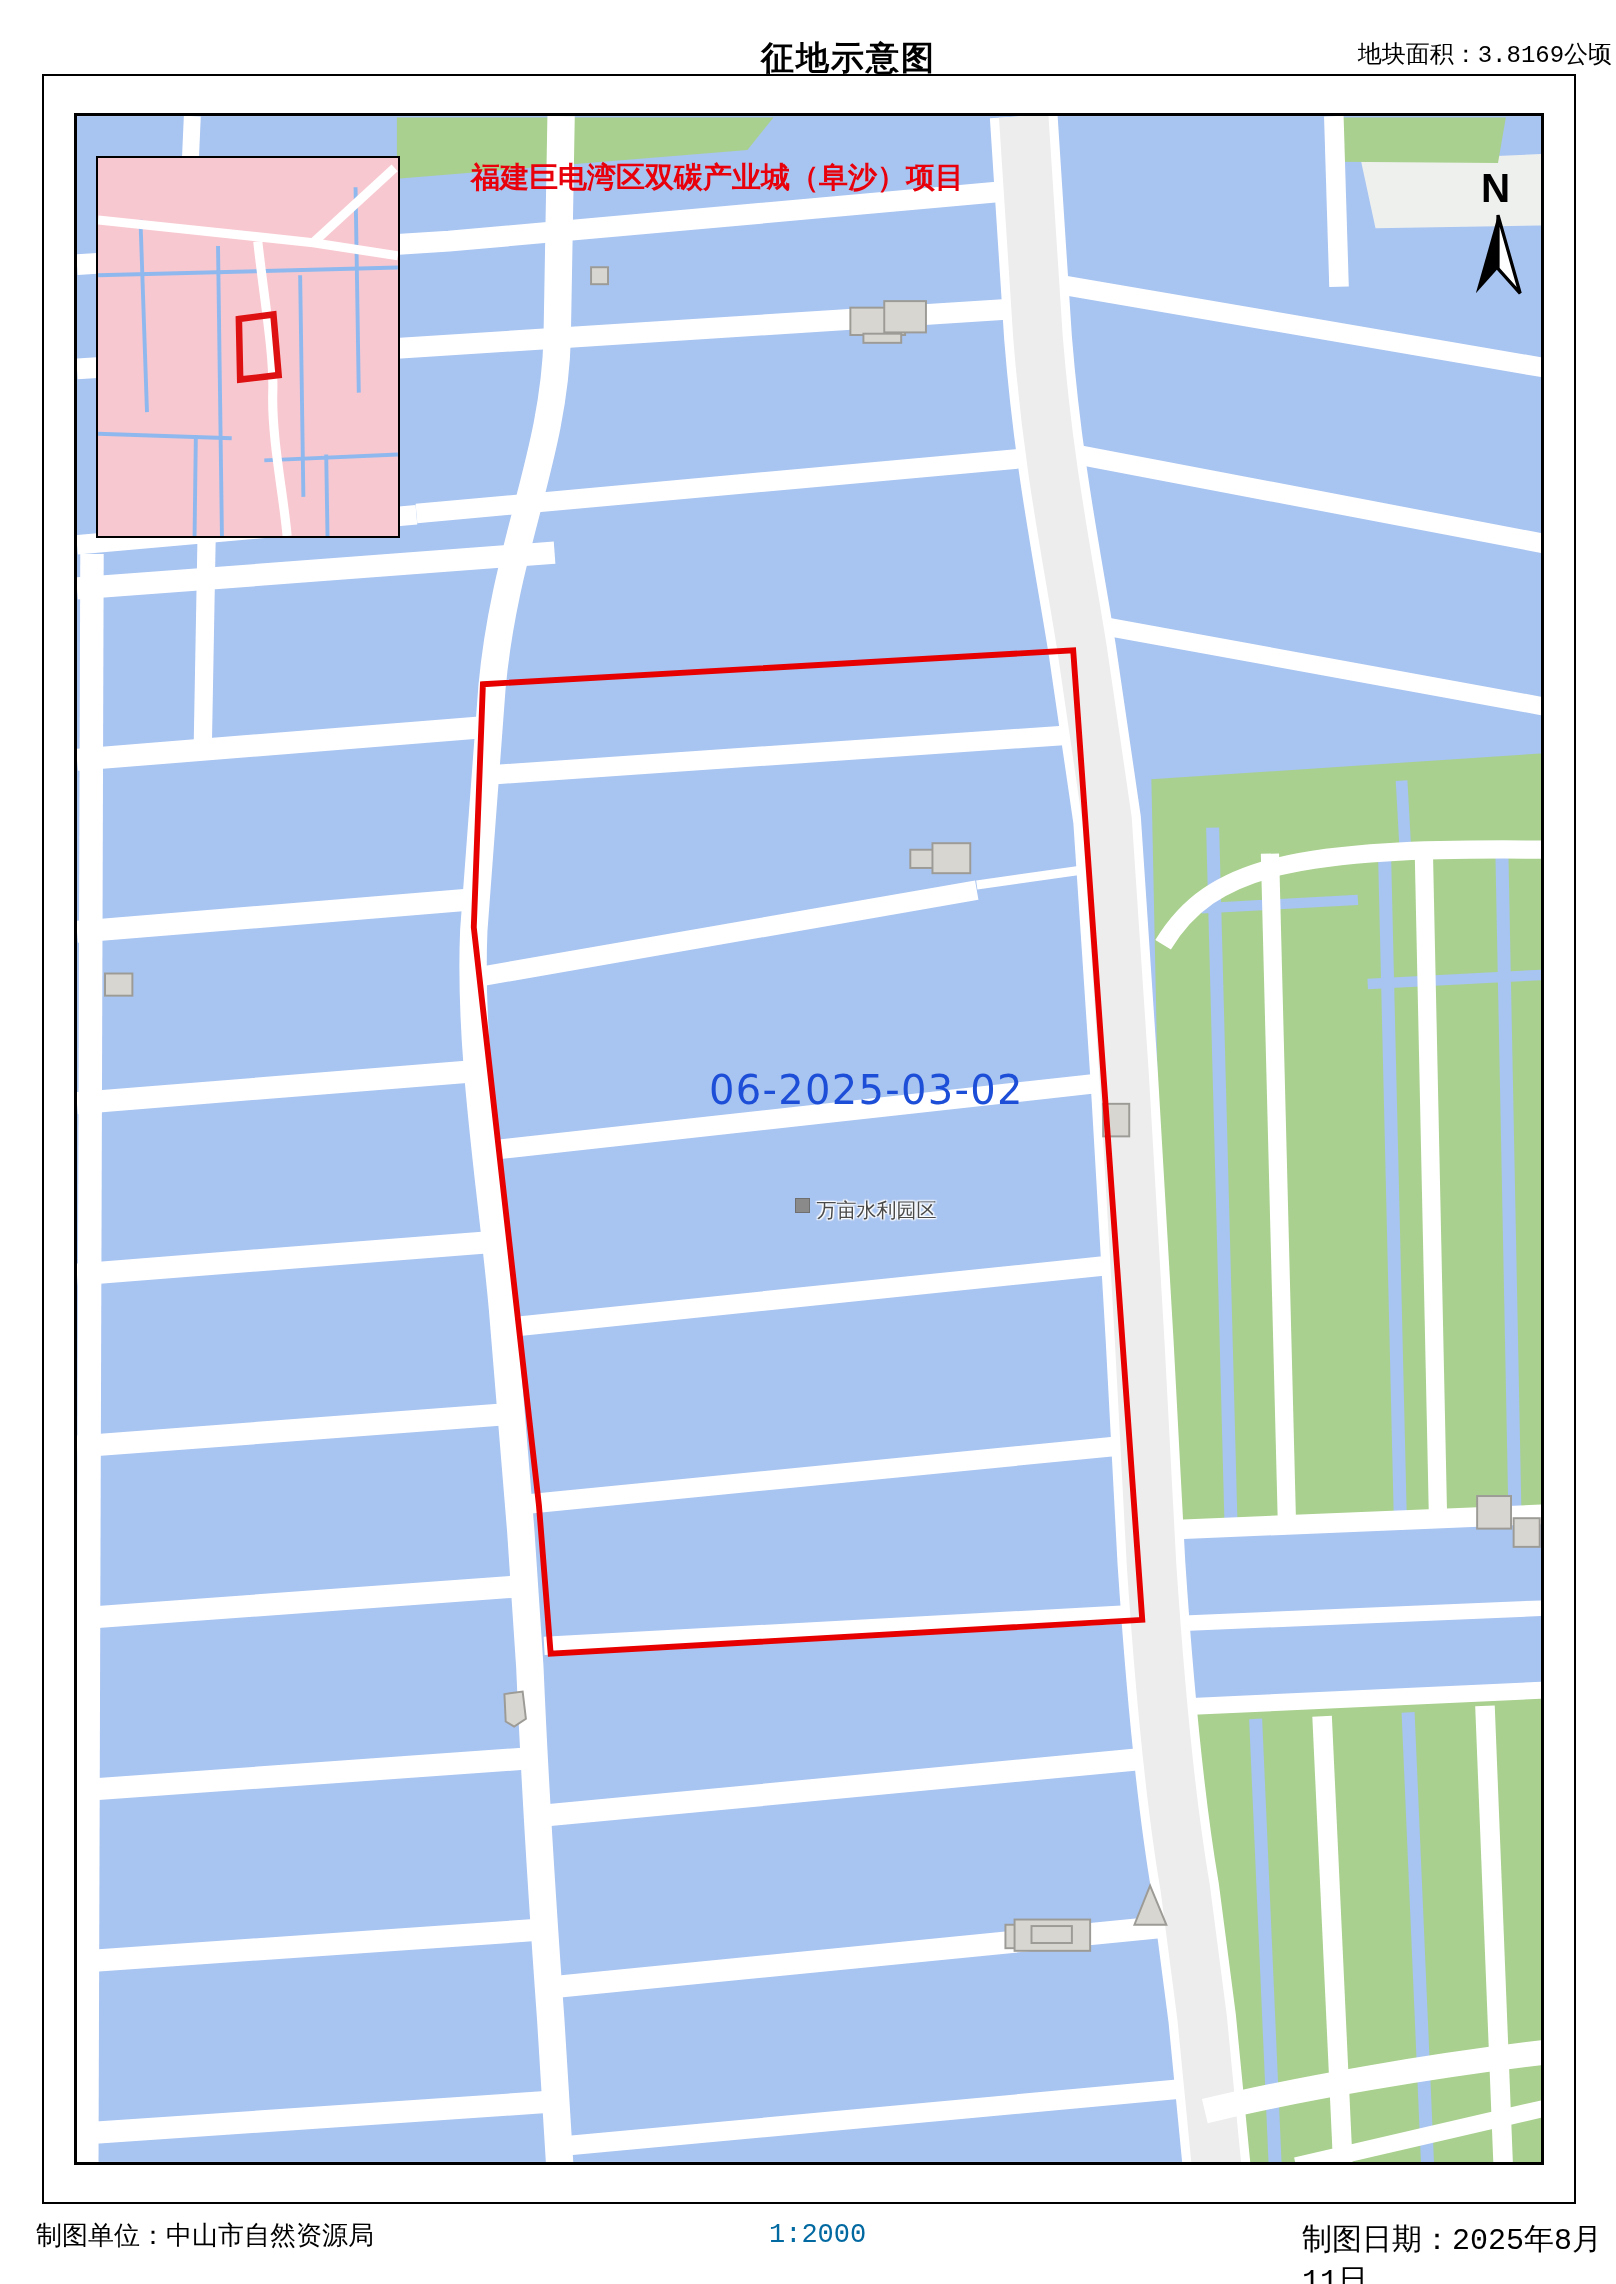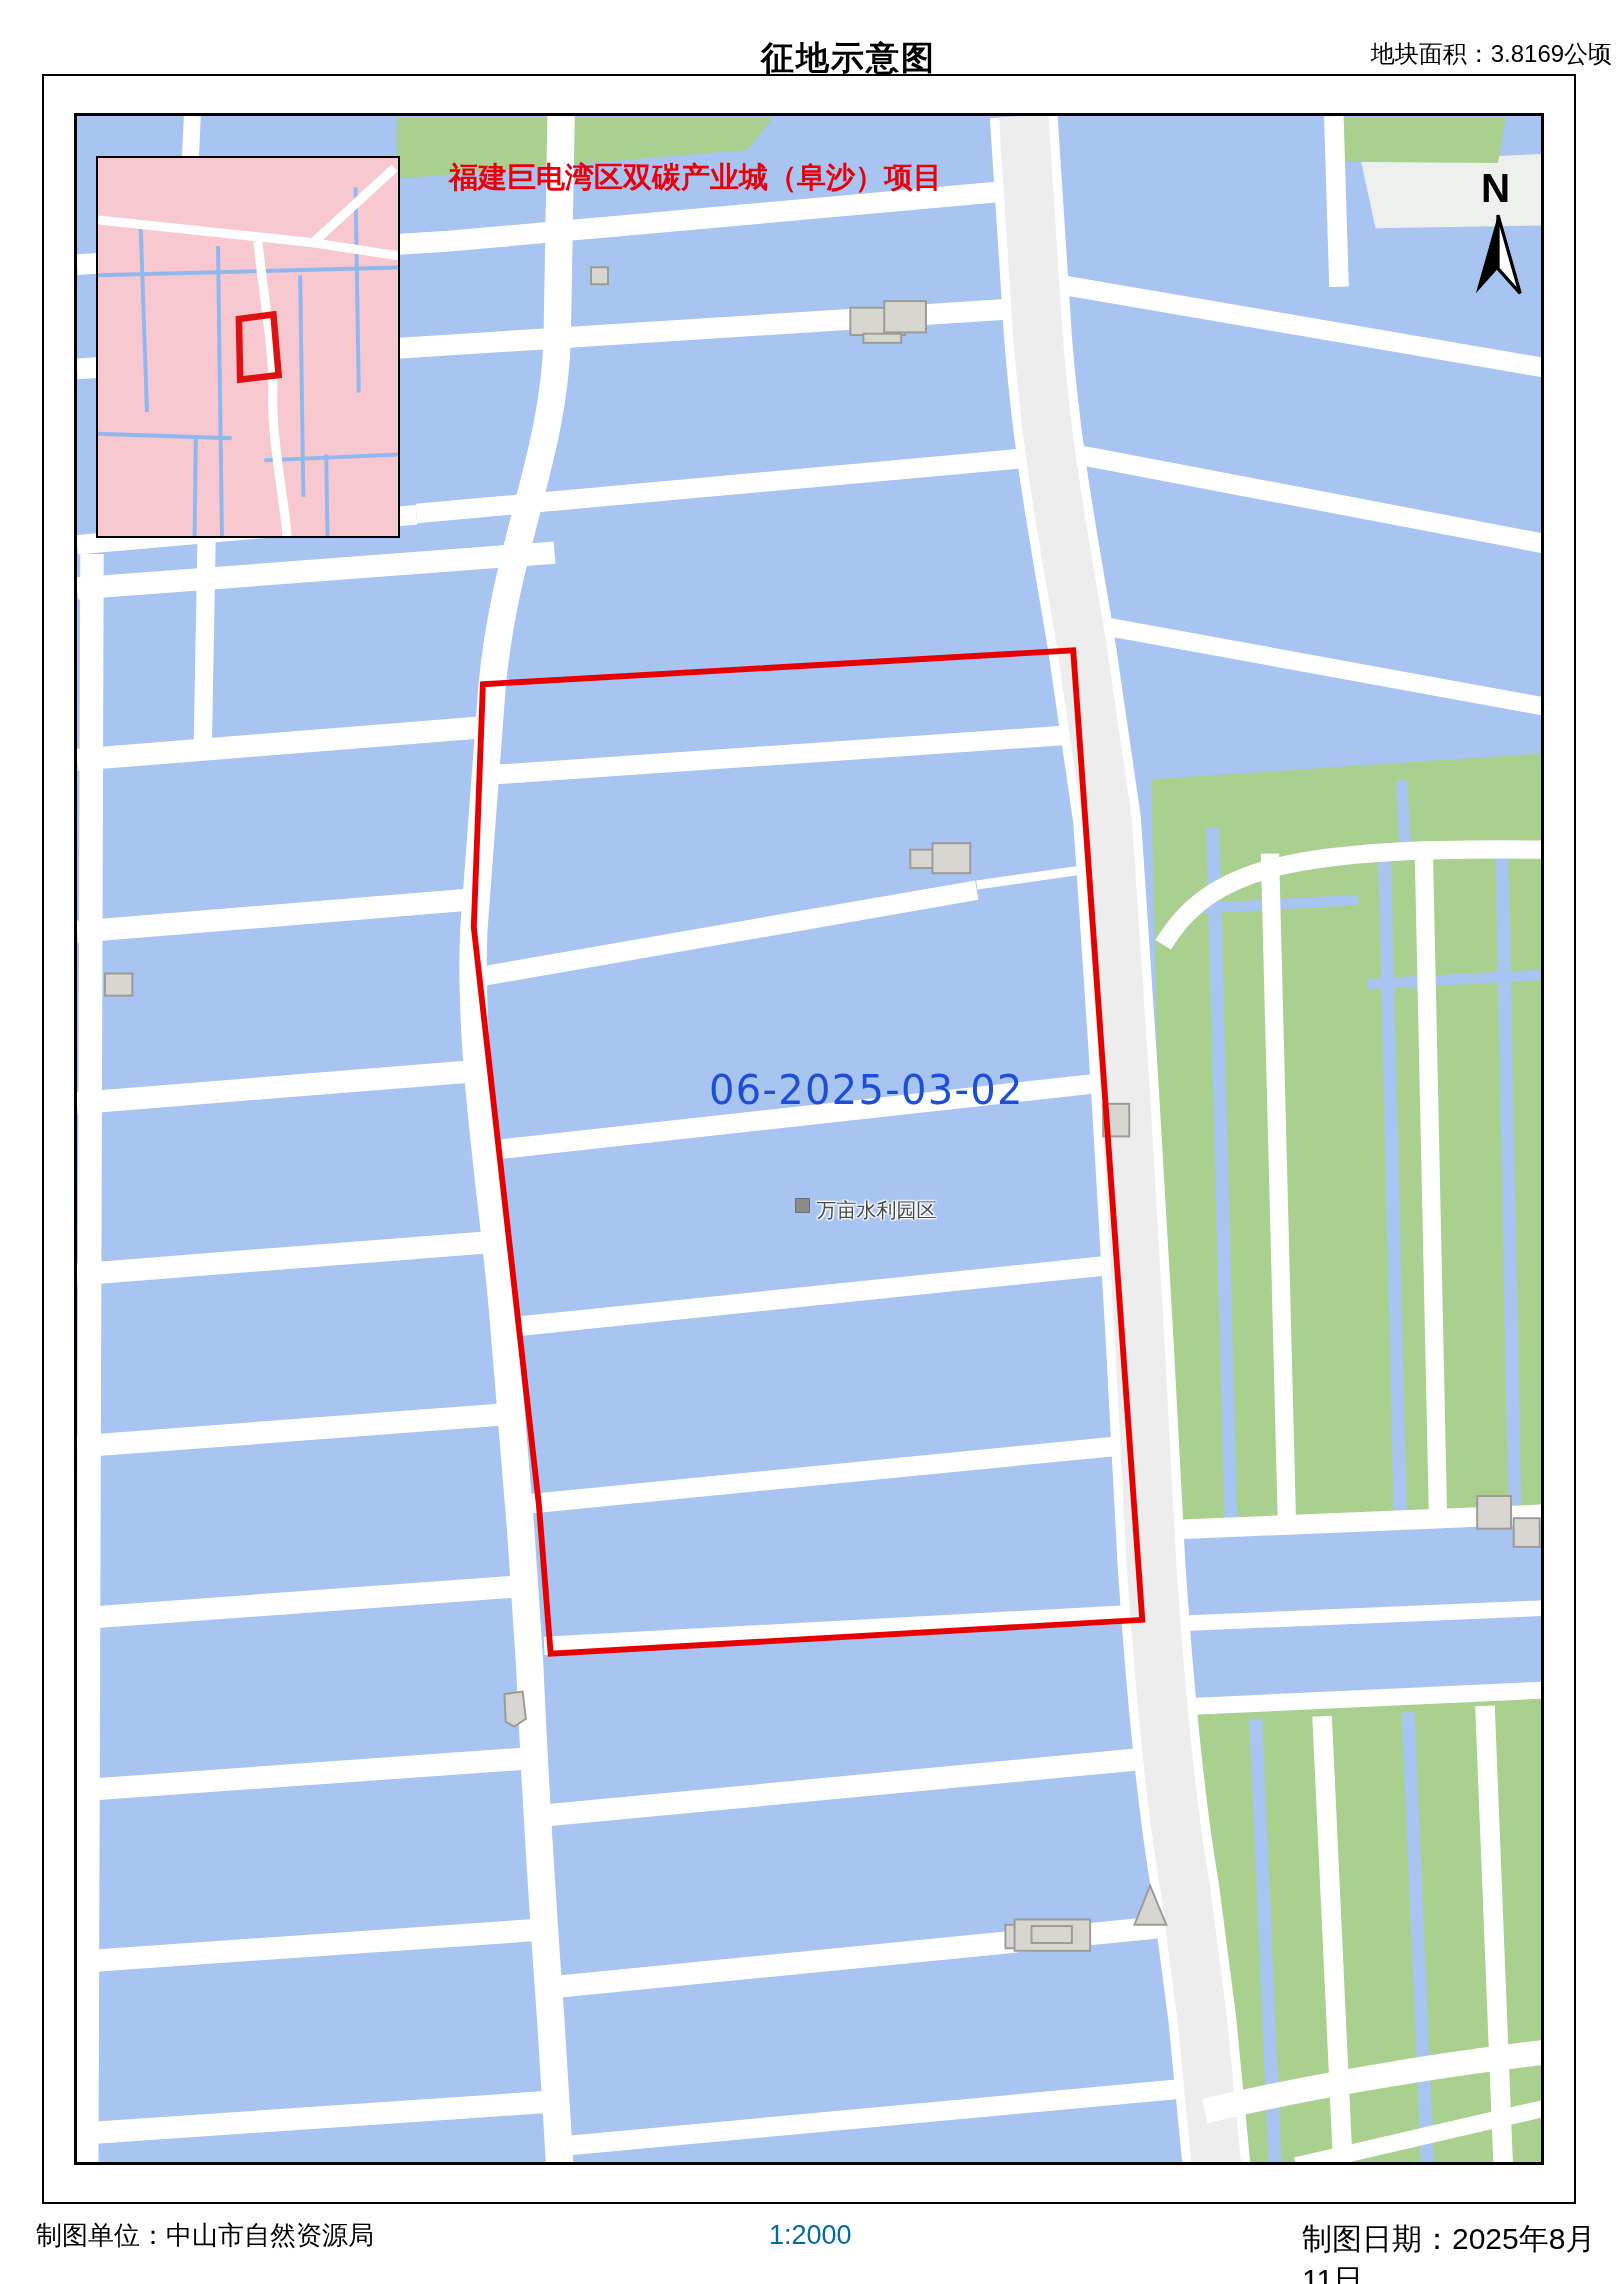--- a/index.html
+++ b/index.html
@@ -1,19 +1,19 @@
 <!DOCTYPE html>
 <html style="--c-water: #a8c4f1; --c-green: #a9d08e; --c-road: #ffffff; --c-grayroad: #ededed; --c-pale: #eef0ee; --c-pink: #f8c8d0; --c-canal_blue: #8fb9ee; --c-red_outline: #e60000; --c-inset_red: #dd1111; --c-building_fill: #d8d6d1; --c-building_stroke: #9d9b96; --c-project_title_red: #e8000a; --c-poi_gray: #4a4a4a;font-size:10.4px"><head>
 <meta charset="utf-8">
 <style>
   html,body{margin:0;padding:0;background:#ffffff;}
   #page{position:relative;width:1616px;height:2284px;background:#fff;overflow:hidden;
         font-family:"Liberation Serif","DejaVu Serif",serif;}
   .abs{position:absolute;}
-  .t-serif{font-family:Liberation Sans, sans-serif;}
+  .t-serif{font-family:Liberation Mono, monospace;}
   .t-sans{font-family:"DejaVu Sans","Liberation Sans",sans-serif;}
 
   #page-title{left:761px;top:36px;font-size:33px;font-weight:bold;letter-spacing:2px;color:#000;}
   #area-label{right:3.9px;top:38px;font-size:24px;color:#000;}
 
   #outer-border{left:42px;top:74px;width:1530px;height:2126px;border:2.6px solid #000;}
   #map-frame{left:74px;top:113px;width:1464px;height:2046px;border:3.9px solid #000;overflow:hidden;}
   #map-frame svg.mapsvg{position:absolute;left:0;top:0;}
 
   .f-water{fill:var(--c-water);}
@@ -22,21 +22,21 @@
   .s-dike{stroke:var(--c-road);fill:none;}
   .s-canal{stroke:var(--c-water);fill:none;}
   .s-canal2{stroke:var(--c-canal_blue);fill:none;}
   .s-gray{stroke:var(--c-grayroad);fill:none;}
   .bld-g rect,.bld-g polygon{fill:var(--c-building_fill);stroke:var(--c-building_stroke);stroke-width:3;}
   .bld-g .inner{fill:none;}
   .parcel-line{stroke:var(--c-red_outline);stroke-width:9;fill:none;stroke-linejoin:miter;}
   .inset-rect{stroke:var(--c-inset_red);stroke-width:10;fill:none;}
   .north-n{font-family:"Liberation Sans","DejaVu Sans",sans-serif;font-weight:700;font-size:62px;fill:#000;}
 
-  #project-title{left:372px;top:42px;font-size:29px;font-weight:bold;color:var(--c-project_title_red);white-space:nowrap;}
+  #project-title{left:394px;top:42px;font-size:29px;font-weight:bold;color:var(--c-project_title_red);white-space:nowrap;}
   #project-subtitle{left:378px;top:83px;font-size:30px;color:#0d0d0d;white-space:nowrap;}
   #parcel-id{left:632px;top:951px;font-size:40px;color:#1d4ed8;letter-spacing:1.3px;white-space:nowrap;}
   #poi-label{left:718px;top:1081px;font-size:20px;color:var(--c-poi_gray);white-space:nowrap;
      text-shadow:-1.3px -1.3px 1.3px #fff,1.3px -1.3px 1.3px #fff,-1.3px 1.3px 1.3px #fff,1.3px 1.3px 1.3px #fff,0 0 2.6px #fff;}
   #poi-label .marker{display:inline-block;width:13px;height:13px;background:#8a8a8a;border:0.7px solid #6f6f6f;
      margin-right:6.5px;vertical-align:3.9px;}
 
   #inset{left:19px;top:40px;width:300px;height:378px;border:2.6px solid #000;background:var(--c-pink);overflow:hidden;}
   #inset svg{position:absolute;left:0;top:0;}
 

